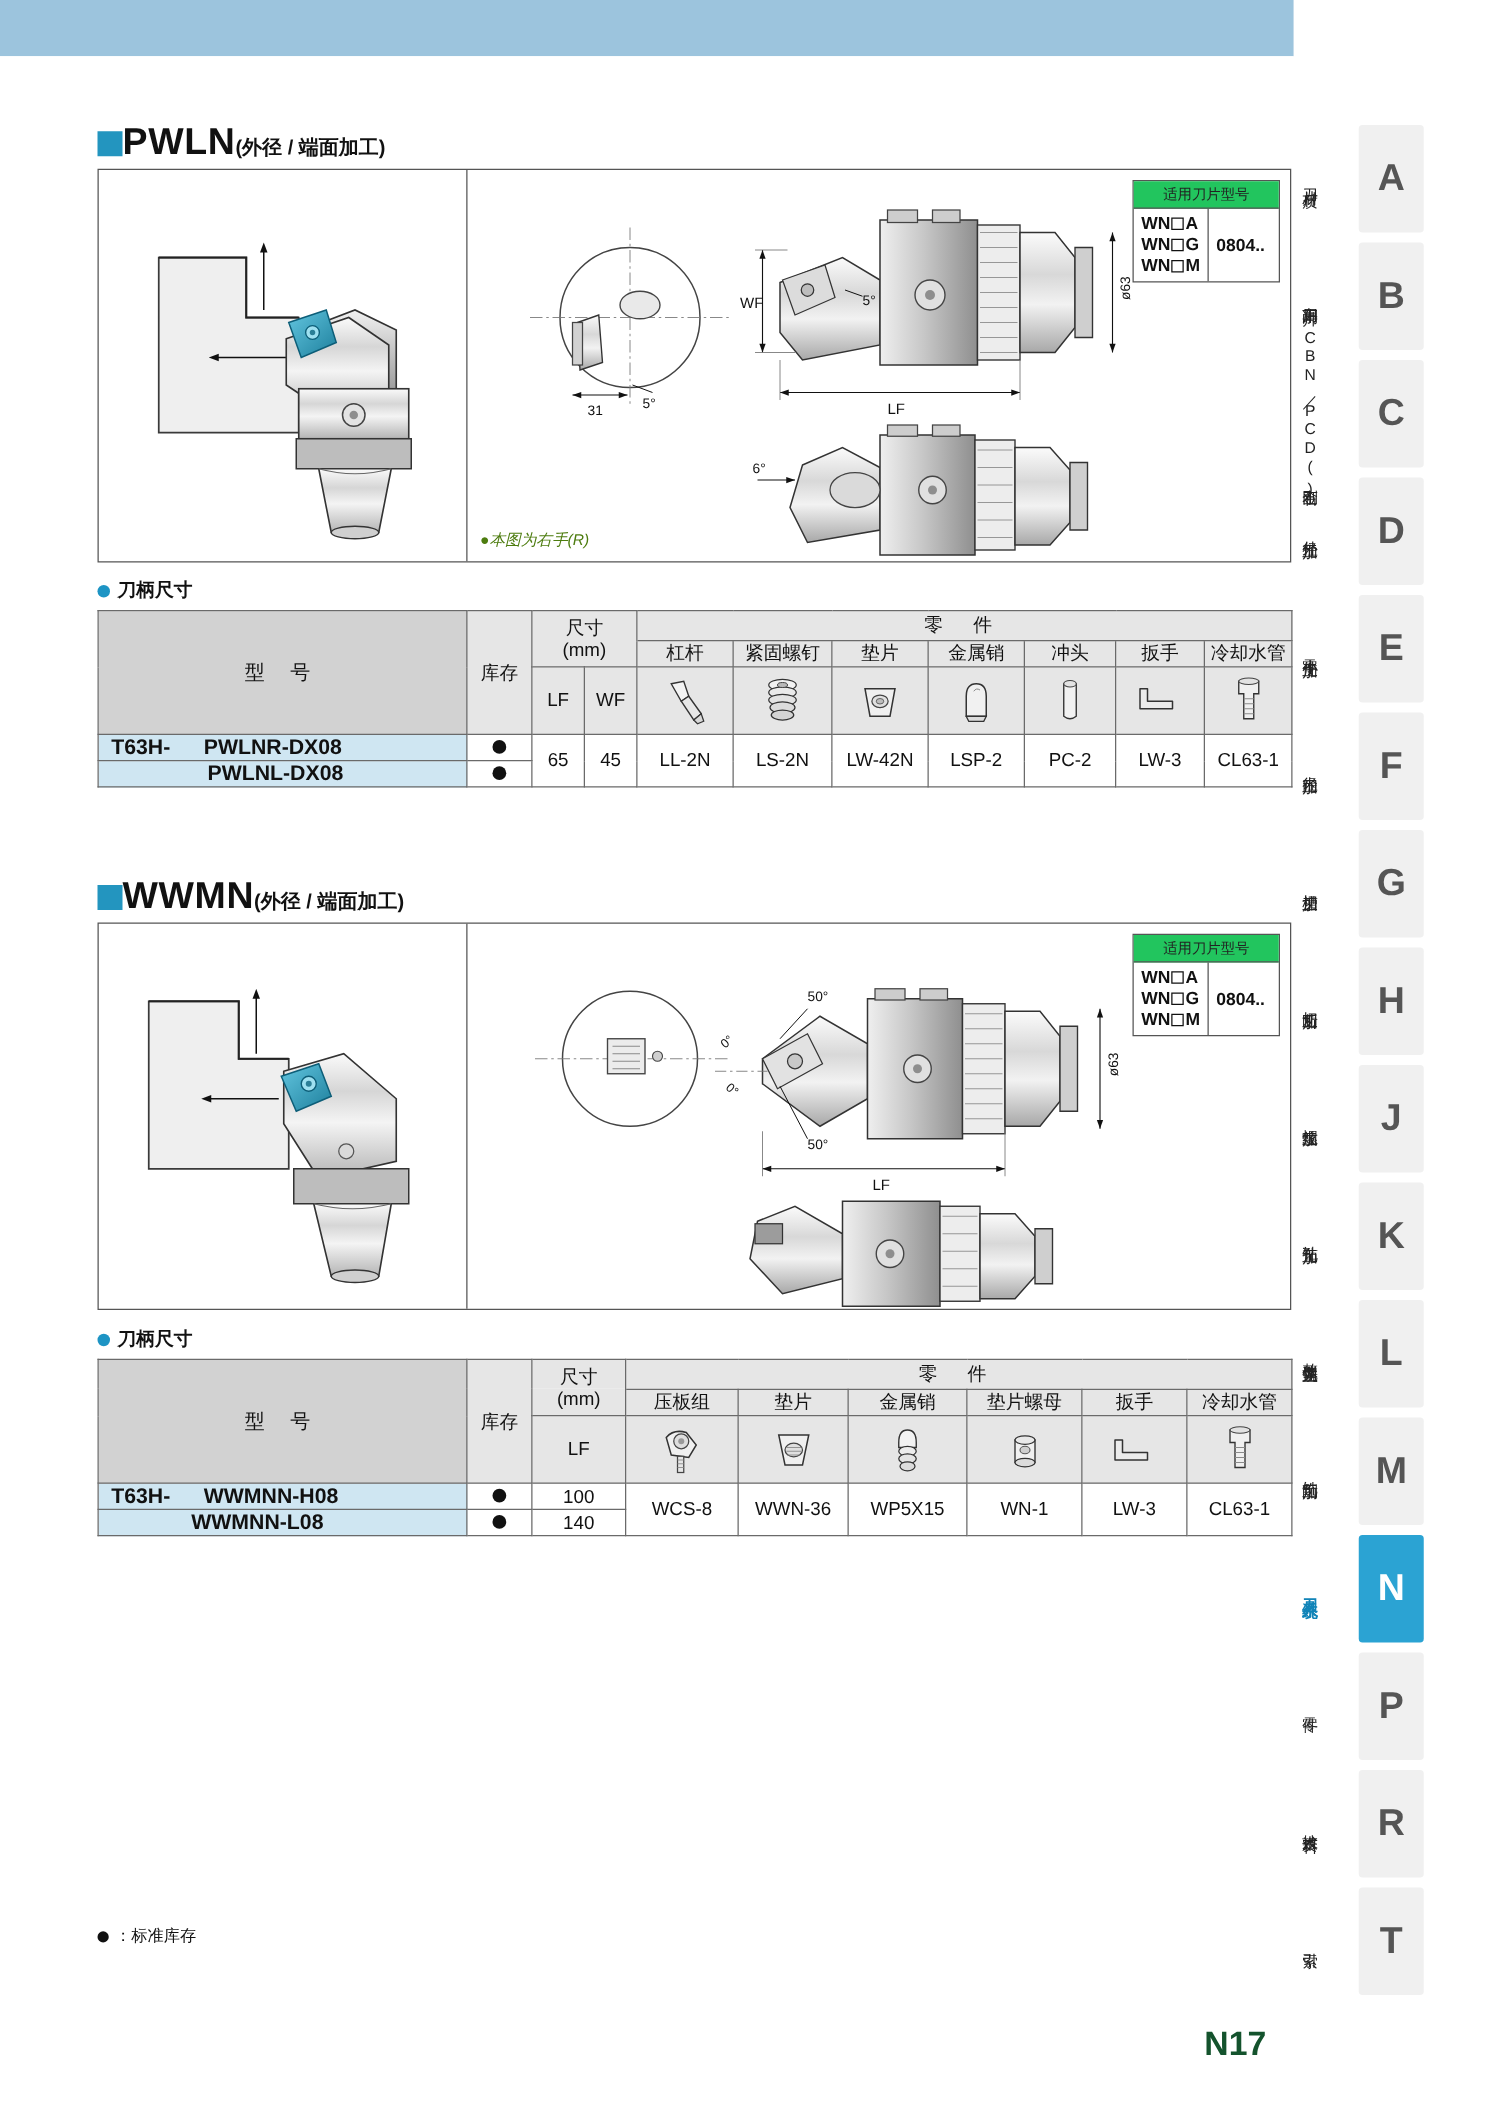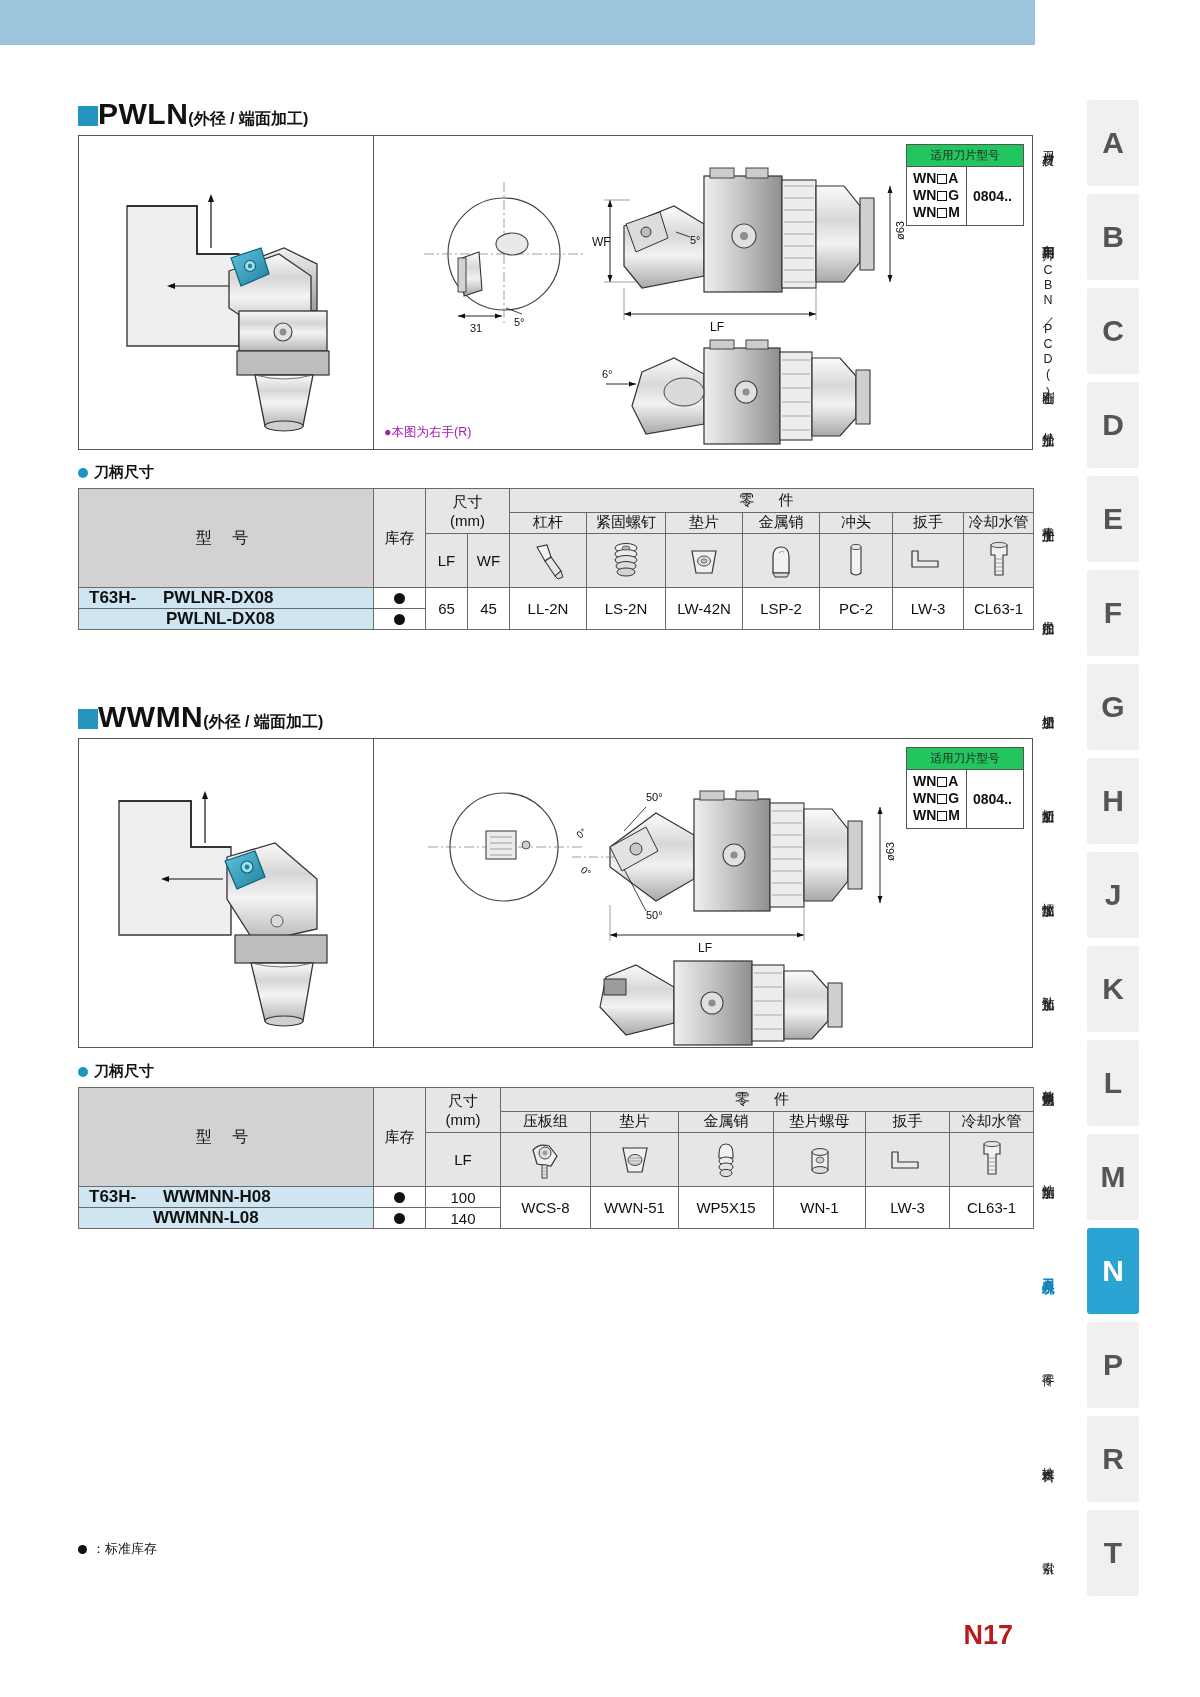--- a/index.html
+++ b/index.html
@@ -47,21 +47,21 @@
   .insert-box .ib-codes { padding: 3px 6px 4px 6px; }
   .insert-box .ib-row { font-size: 14px; font-weight: bold; line-height: 1.22; color: #111; white-space: nowrap; }
   .insert-box .ib-sq {
     display: inline-block; width: 10px; height: 10px; border: 1.4px solid #111;
     margin: 0 1px; vertical-align: -1px; background: #fff;
   }
   .insert-box .ib-size {
     border-left: 1px solid #555; display: flex; align-items: center;
     padding: 0 6px; font-size: 14px; font-weight: bold; color: #111; text-align: right;
   }
-  .fig-note { position: absolute; font-size: 12.5px; color: #a21caf; }
+  .fig-note { position: absolute; font-size: 12.5px; color: #4d7c0f; font-style: italic; }
 
   
   .dimcap { display: flex; align-items: center; gap: 6px; font-size: 15px; font-weight: bold; color: #111; }
   .dimcap .dot { width: 10px; height: 10px; border-radius: 50%; background: #1d94c4; display: inline-block; }
 
   
   table.spec { border-collapse: collapse; width: 955px; table-layout: fixed; background: #fff; }
   table.spec th, table.spec td {
     border: 1px solid #6a6a6a; text-align: center; vertical-align: middle;
     font-size: 15px; color: #111;
@@ -75,21 +75,21 @@
   .parthead { font-size: 15px; }
   .partshead-top { letter-spacing: 10px; }
 
   
   .icocell { background: #e6e6e6; height: 54px; }
   .icocell svg { display: block; margin: 0 auto; }
 
   
   .footnote { position: absolute; left: 78px; top: 1495px; font-size: 13px; color: #111; display: flex; align-items: center; gap: 5px; }
   .footnote .bdot2 { width: 9px; height: 9px; border-radius: 50%; background: #111; display: inline-block; }
-  .pageno { position: absolute; right: 22px; top: 1575px; font-size: 27px; font-weight: bold; color: #b91c1c; }
+  .pageno { position: absolute; right: 22px; top: 1575px; font-size: 27px; font-weight: bold; color: #14532d; }
 
   
   .rail { position: absolute; left: 1035px; top: 45px; width: 165px; height: 1652px; background: #fff; }
   .rail-cats { position: absolute; left: 6px; top: 55px; width: 40px; }
   .cat {
     writing-mode: vertical-rl; text-orientation: upright;
     font-size: 12.5px; color: #222; letter-spacing: 1px; line-height: 1.05;
     height: 86px; display: flex; align-items: flex-start; justify-content: center;
     margin-bottom: 8px; white-space: nowrap;
   }
@@ -645,21 +645,21 @@
         </svg>
       </th>
     </tr>
     <tr>
       <td class="rowblue" style="padding-left:10px;">
         <span class="pfx">T63H-</span><span>WWMNN-H08</span>
       </td>
       <td class="dotcell"><span class="bdot"></span></td>
       <td>100</td>
       <td rowspan="2">WCS-8</td>
-      <td rowspan="2">WWN-51</td>
+      <td rowspan="2">WWN-36</td>
       <td rowspan="2">WP5X15</td>
       <td rowspan="2">WN-1</td>
       <td rowspan="2">LW-3</td>
       <td rowspan="2">CL63-1</td>
     </tr>
     <tr>
       <td class="rowblue" style="">
         <span class="pfx"></span><span>WWMNN-L08</span>
       </td>
       <td class="dotcell"><span class="bdot"></span></td>

